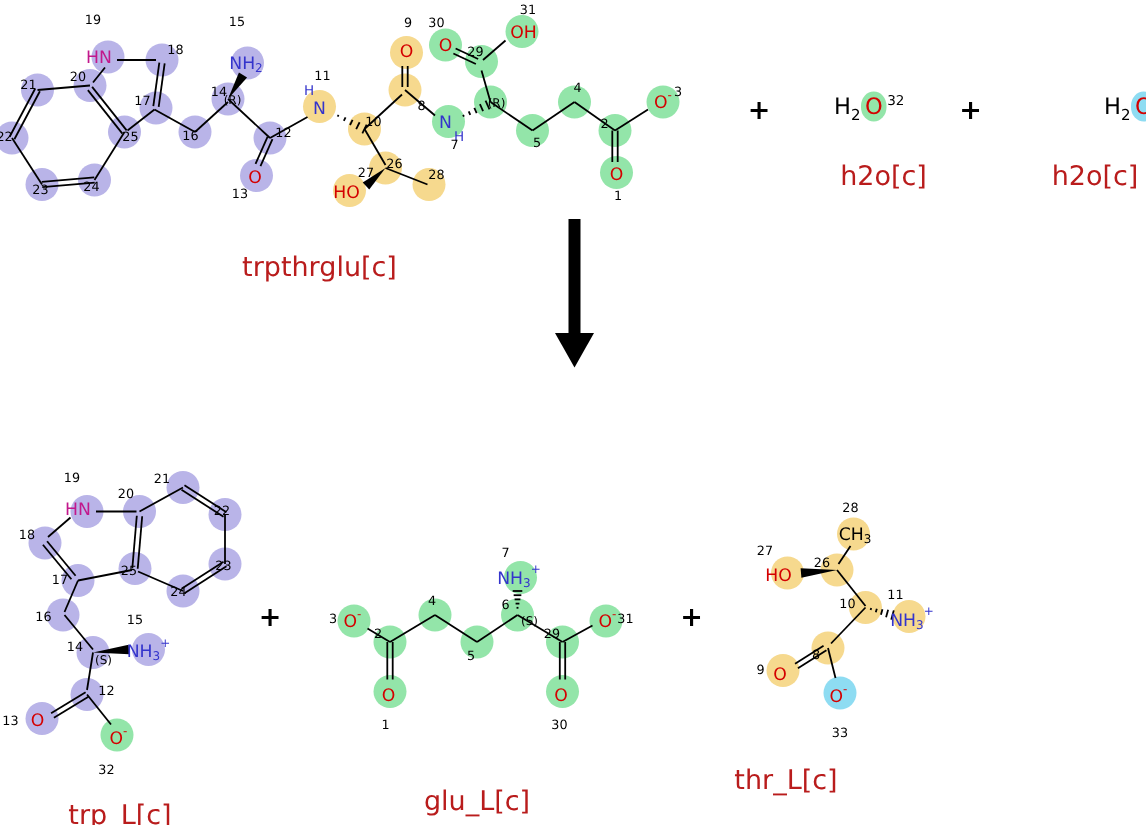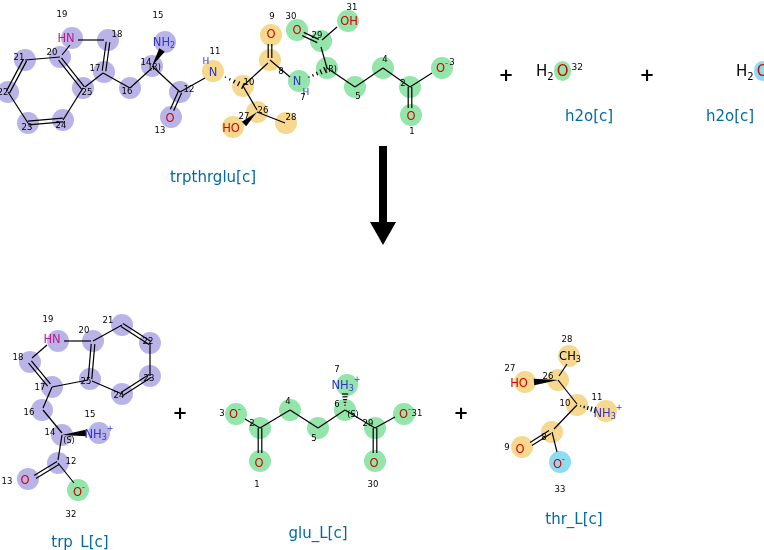--- a/index.html
+++ b/index.html
@@ -1,19 +1,19 @@
 <!DOCTYPE html>
 <html><head>
 <meta charset="utf-8">
 <style>
   html,body{margin:0;padding:0;background:#fff;}
   .stage{position:relative;width:764px;height:550px;background:#ffffff;
          font-family:"DejaVu Sans",sans-serif;overflow:hidden;}
   #mol-canvas{position:absolute;left:0;top:0;}
-  .lbl{position:absolute;transform:translateX(-50%);font-size:15px;color:#0369a1;white-space:nowrap;}
+  .lbl{position:absolute;transform:translateX(-50%);font-size:18px;color:#b91c1c;white-space:nowrap;}
   .plus{position:absolute;transform:translate(-50%,-50%);font-size:18px;font-weight:bold;color:#000;}
   .water{position:absolute;font-size:15px;color:#000;white-space:nowrap;}
   .water sub{font-size:10px;}
   .wo{display:inline-block;border-radius:50%;padding:1px 3px;color:#d40000;}
   .hl-green{background:#93e5a9;}
   .hl-cyan{background:#8edcf2;}
   .wnum{font-size:9px;vertical-align:super;color:#000;}
 </style>
 </head>
 <body>
@@ -287,24 +287,24 @@
         <text x="507" y="447" text-anchor="middle" dominant-baseline="central" font-size="8.5" font-family="&quot;DejaVu Sans&quot;, sans-serif" fill="#000">9</text>
         <text x="560" y="489" text-anchor="middle" dominant-baseline="central" font-size="8.5" font-family="&quot;DejaVu Sans&quot;, sans-serif" fill="#000">33</text>
       </g>
     </svg>
 
   <div class="plus" style="left:506px;top:74px">+</div>
   <div class="plus" style="left:647px;top:74px">+</div>
   <div class="plus" style="left:180px;top:412px">+</div>
   <div class="plus" style="left:461px;top:412px">+</div>
 
-  <div class="water" style="left:536px;top:61px"><span>H</span><sub>2</sub><span class="wo hl-green">O</span><sup class="wnum">32</sup></div>
+  <div class="water" style="left:556px;top:61px"><span>H</span><sub>2</sub><span class="wo hl-green">O</span><sup class="wnum">32</sup></div>
 
   <div class="water" style="left:736px;top:61px"><span>H</span><sub>2</sub><span class="wo hl-cyan">O</span><sup class="wnum">33</sup></div>
 
   <div class="lbl" style="left:213px;top:168px">trpthrglu[c]</div>
   <div class="lbl" style="left:589px;top:107px">h2o[c]</div>
   <div class="lbl" style="left:730px;top:107px">h2o[c]</div>
   <div class="lbl" style="left:80px;top:533px">trp_L[c]</div>
   <div class="lbl" style="left:318px;top:524px">glu_L[c]</div>
-  <div class="lbl" style="left:574px;top:510px">thr_L[c]</div>
+  <div class="lbl" style="left:524px;top:510px">thr_L[c]</div>
 
 </div>
 
 </body></html>

